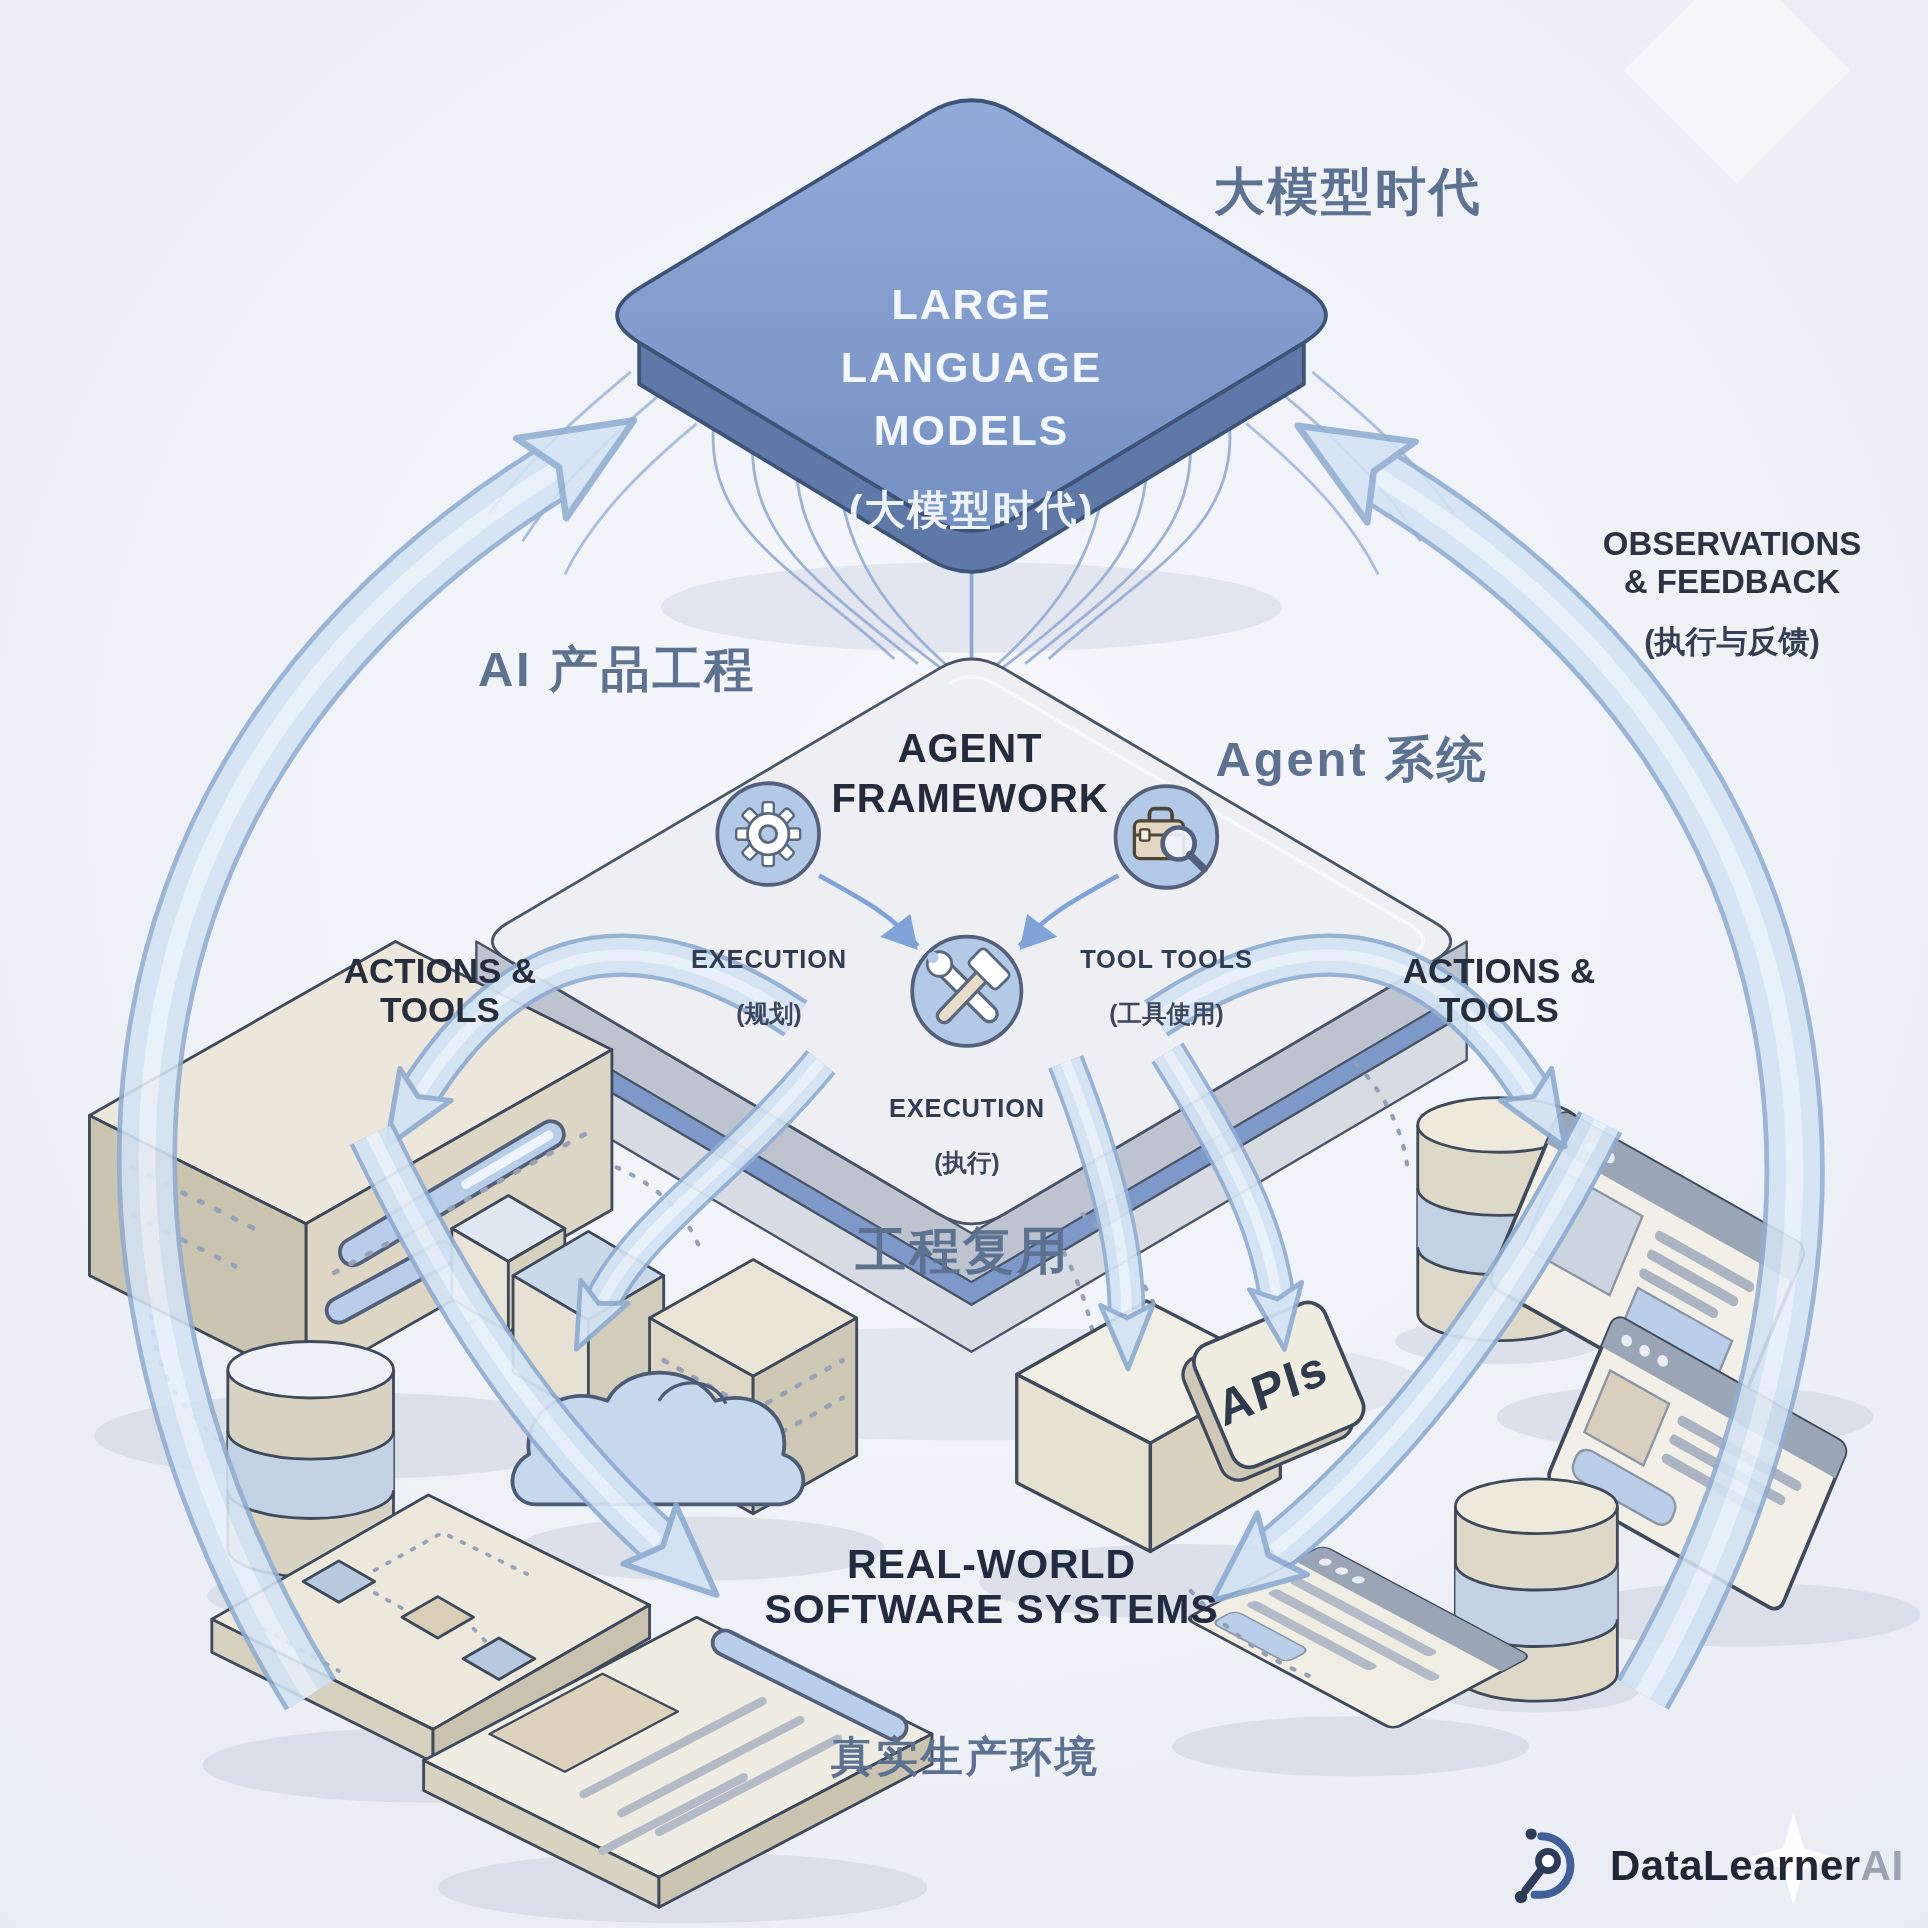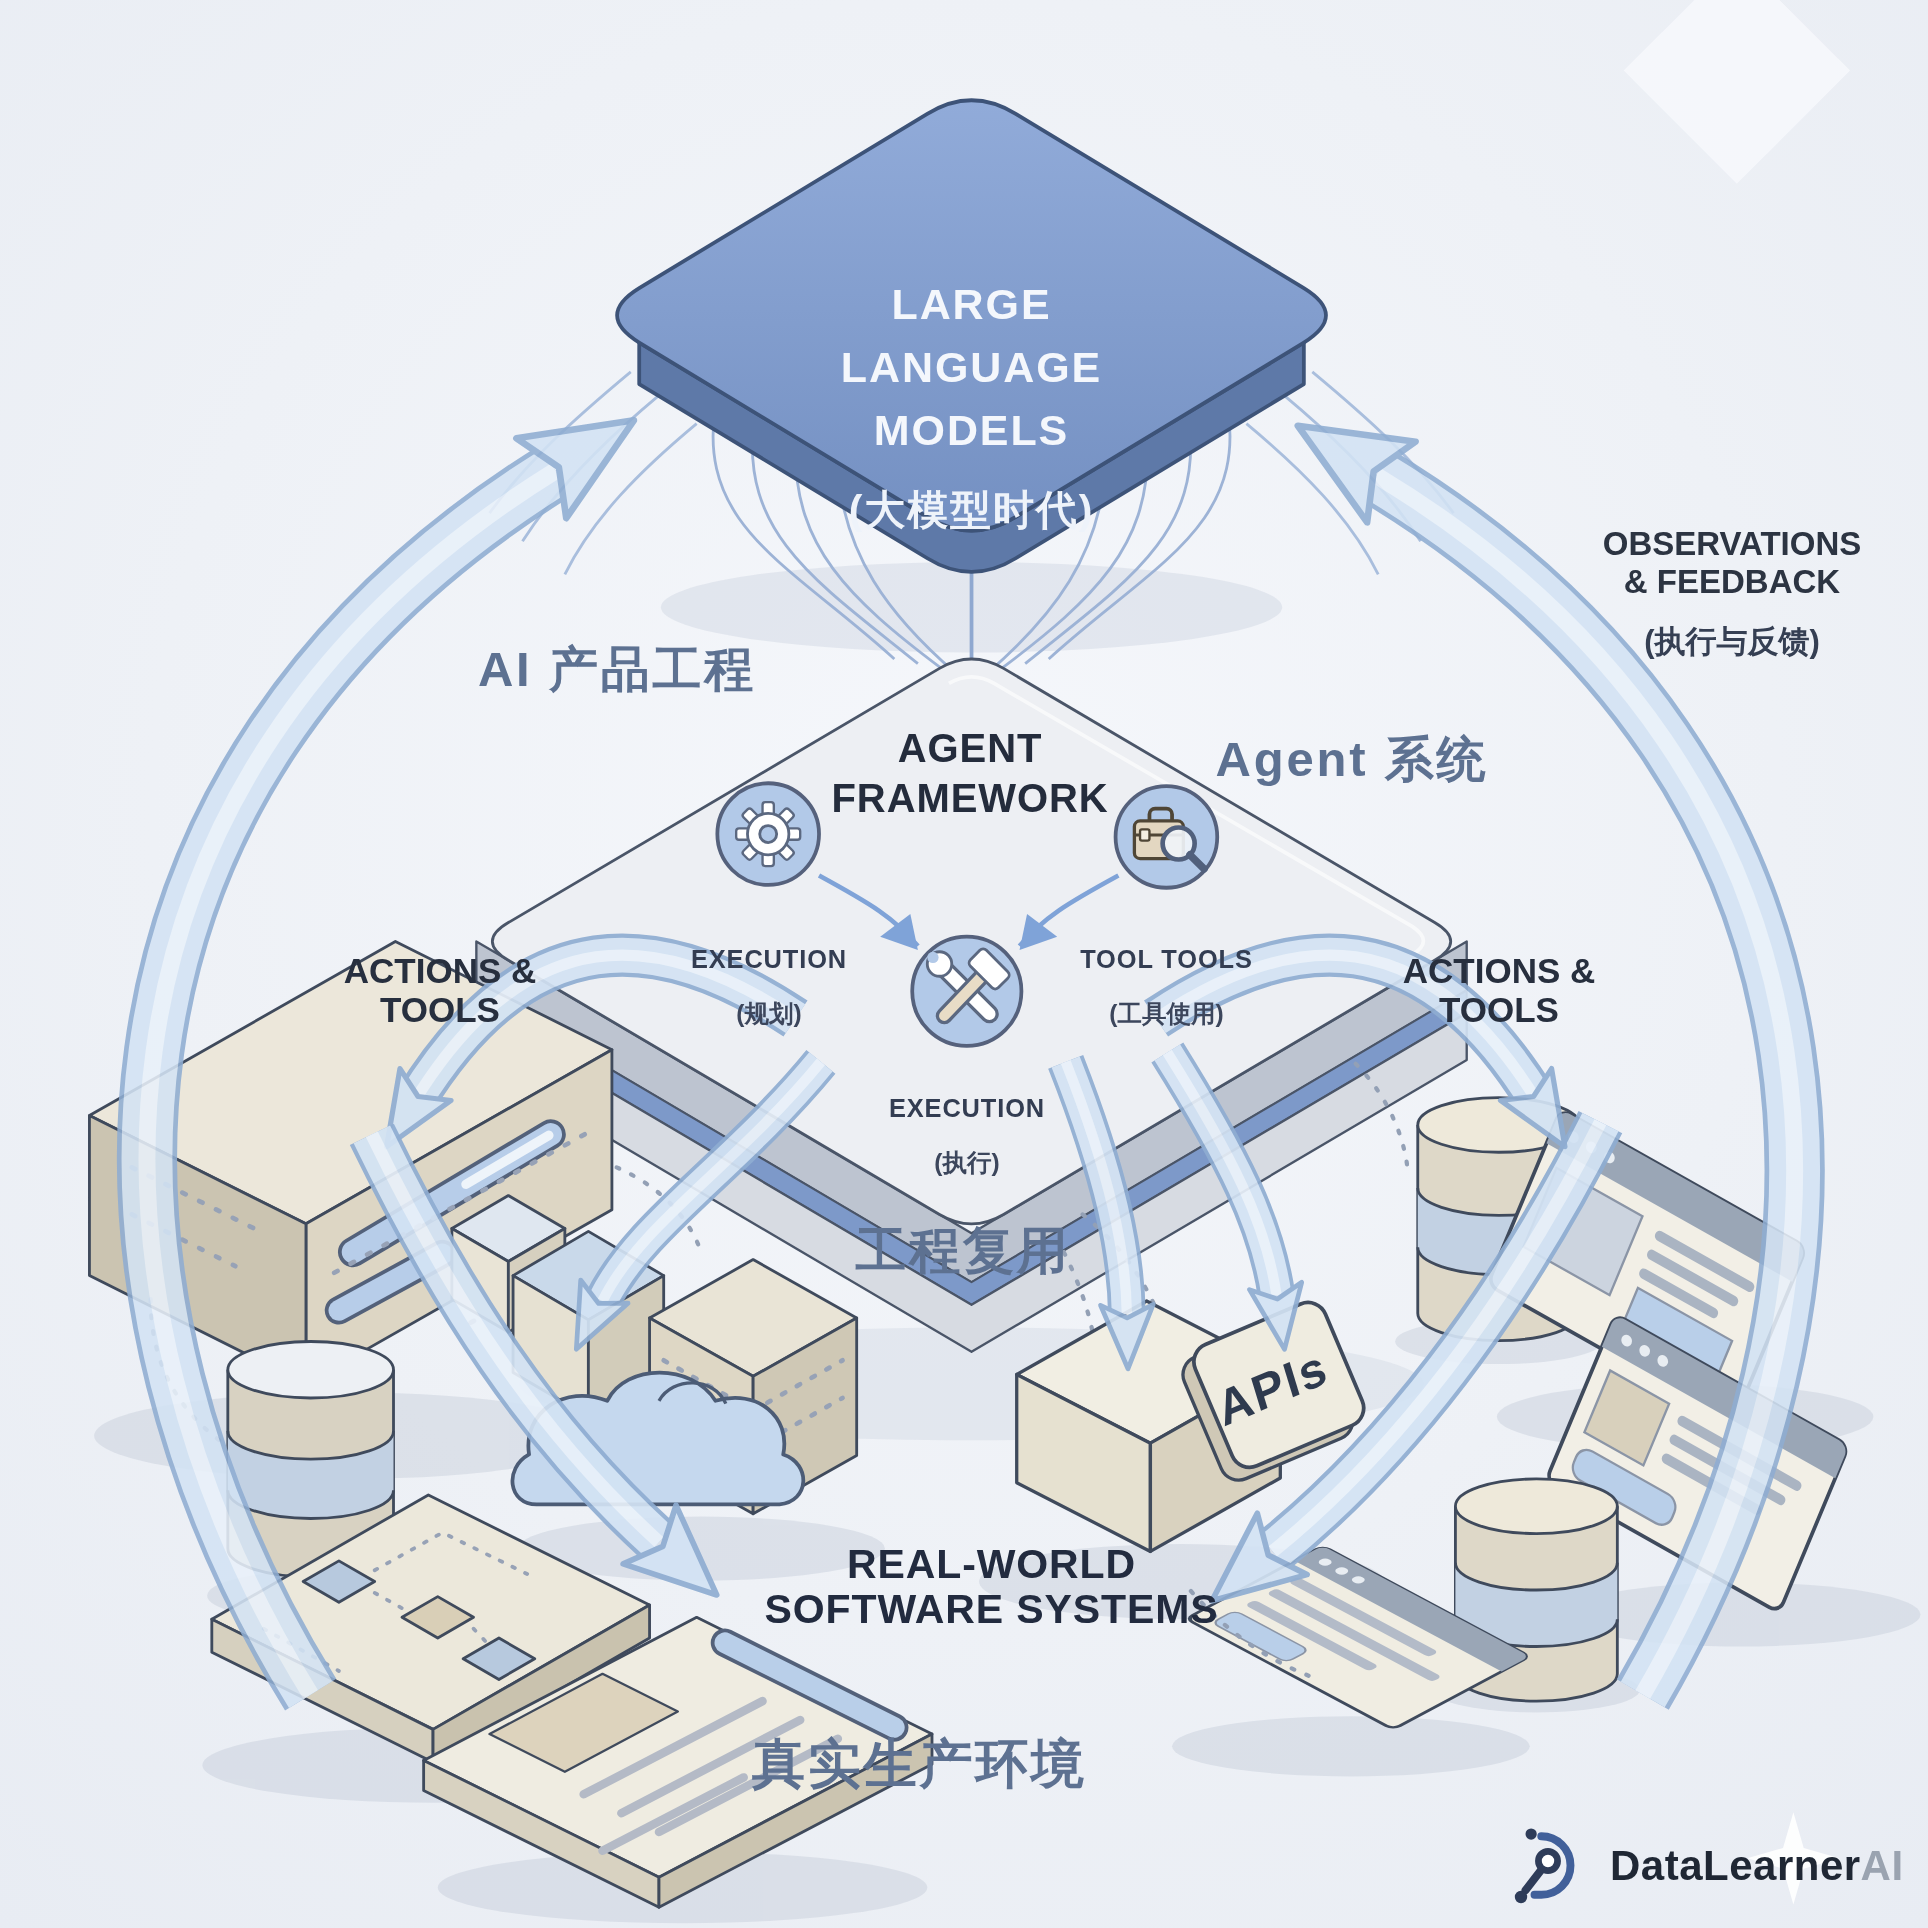--- a/index.html
+++ b/index.html
@@ -393,20 +393,21 @@
   <path fill="#ffffff" opacity="0.9" d="M 1905,1925 L 1916,1963 L 1954,1974 L 1916,1985 L 1905,2023 L 1894,1985 L 1856,1974 L 1894,1963 Z"></path>
 </svg>
 
 <div class="lbl" style="left:783px;top:256px;width:377px;">
   <div class="llm-title">LARGE
 LANGUAGE
 MODELS</div>
   <div class="llm-sub">(大模型时代)</div>
 </div>
 
+<div class="lbl cn" style="left:1202px;top:158px;width:292px;font-size:51px;">大模型时代</div>
 
 <div class="lbl cn" style="left:471px;top:637px;width:292px;font-size:49px;">AI 产品工程</div>
 
 <div class="lbl" style="left:1591px;top:508px;width:282px;">
   <div class="obs">OBSERVATIONS
 &amp; FEEDBACK</div>
   <div class="obs-sub">(执行与反馈)</div>
 </div>
 
 <div class="lbl agent-title" style="left:805px;top:723px;width:330px;">AGENT
@@ -433,21 +434,21 @@
 TOOLS</div>
 
 <div class="lbl dark-caps" style="left:1379px;top:951px;width:240px;font-size:35px;line-height:39px;">ACTIONS &amp;
 TOOLS</div>
 
 <div class="lbl cn" style="left:822px;top:1217px;width:282px;font-size:51px;">工程复用</div>
 
 <div class="lbl systems-title" style="left:756px;top:1542px;width:471px;">REAL-WORLD
 SOFTWARE SYSTEMS</div>
 
-<div class="lbl cn" style="left:731px;top:1729px;width:377px;font-size:53px;">真实生产环境</div>
+<div class="lbl cn" style="left:777px;top:1729px;width:377px;font-size:42px;">真实生产环境</div>
 
 <div class="brand" style="left:1514px;top:1825px;">
   <svg width="68" height="81" viewBox="0 0 60 72">
     <path d="M 24,10 a 26,26 0 0 1 0,52 l -6,0" fill="none" stroke="#41609a" stroke-width="7" stroke-linecap="round"></path>
     <circle cx="15" cy="8" r="5" fill="#2e3c59"></circle>
     <line x1="10" y1="58" x2="27" y2="36" stroke="#2e3c59" stroke-width="7" stroke-linecap="round"></line>
     <circle cx="30" cy="32" r="8.5" fill="#ffffff" stroke="#2e3c59" stroke-width="6"></circle>
     <circle cx="6" cy="64" r="5.5" fill="#2e3c59"></circle>
   </svg>
   <div class="brand-text"><span>DataLearner</span><span class="suffix">AI</span></div>

